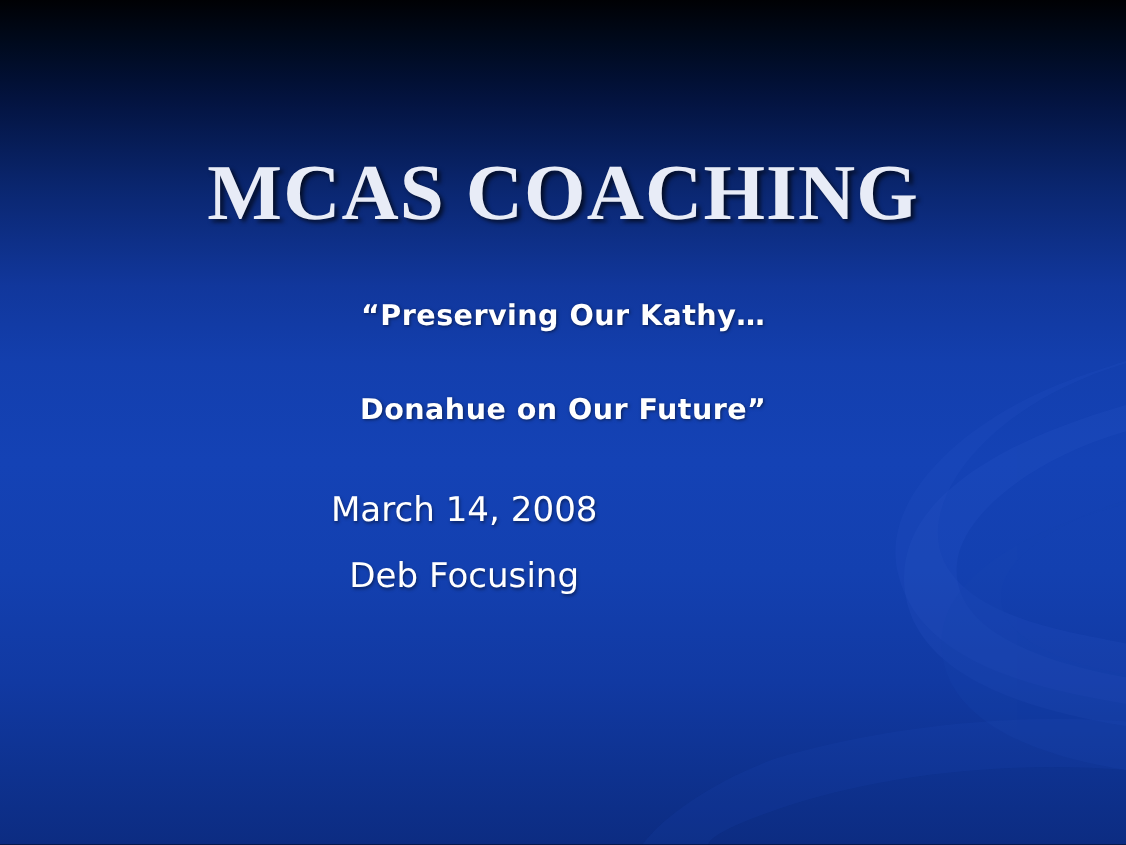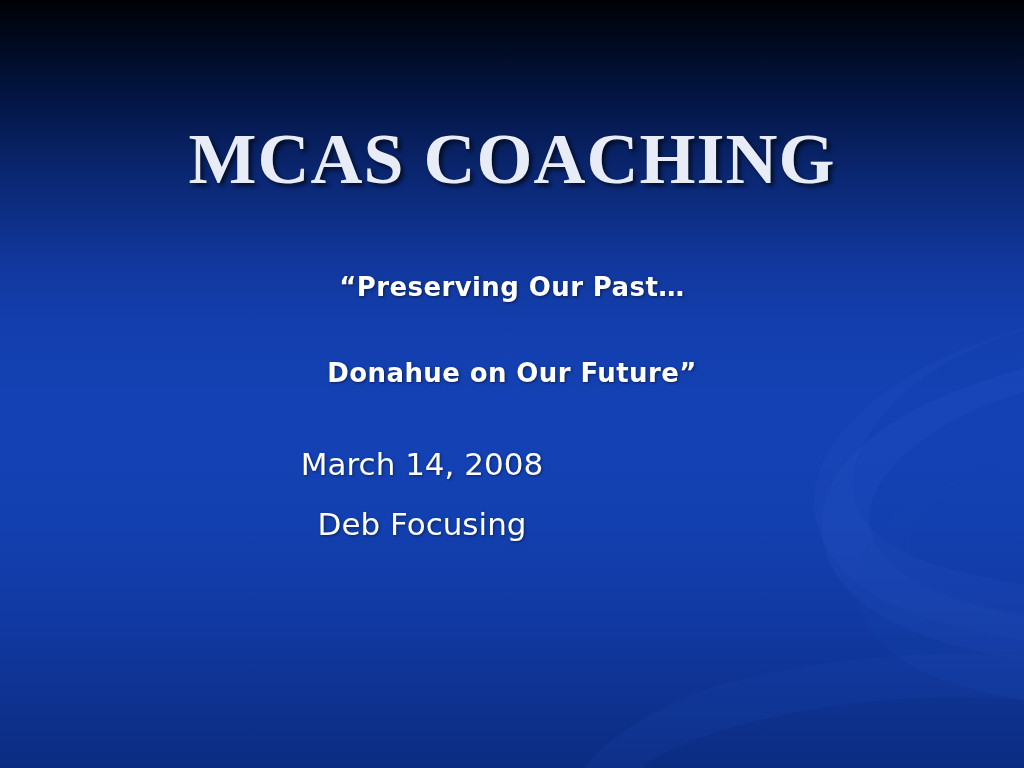--- a/index.html
+++ b/index.html
@@ -33,21 +33,21 @@
   #swoosh-svg {
     position: absolute;
     right: 0;
     top: 0;
     width: 520px;
     height: 768px;
     opacity: 0.55;
   }
   .title {
     position: absolute;
-    top: 118px;
+    top: 134px;
     left: 0;
     width: 1024px;
     text-align: center;
     font-family: "Liberation Serif", serif;
     font-size: 72px;
     font-weight: bold;
     color: #e8ecf7;
     letter-spacing: 1px;
     text-shadow: 3px 3px 4px rgba(0,0,0,0.65);
   }
@@ -90,21 +90,21 @@
   <svg id="swoosh-svg" viewBox="0 0 520 768" preserveAspectRatio="none">
     <path d="M520,330 C420,360 360,420 350,470 C338,530 400,560 470,575 C520,585 520,585 520,585 L520,640 C430,625 330,600 312,520 C296,448 380,378 470,345 C495,336 520,328 520,328 Z" fill="#2a56c8" opacity="0.30"></path>
     <path d="M520,392 C430,418 370,470 366,512 C360,566 425,596 500,612 L520,616 L520,660 C420,644 322,610 318,530 C314,452 410,402 500,374 L520,368 Z" fill="#3a66d8" opacity="0.22"></path>
     <path d="M520,455 C455,474 408,508 406,540 C404,578 452,600 512,612 L520,613 L520,700 C430,686 352,652 352,584 C352,524 430,482 512,460 Z" fill="#1b47b2" opacity="0.35"></path>
     <path d="M200,690 C300,660 420,648 520,656 L520,700 C420,692 310,702 220,730 C170,746 140,760 140,768 L80,768 C100,740 150,708 200,690 Z" fill="#2a56c8" opacity="0.20"></path>
   </svg>
 
   <div class="title">MCAS COACHING</div>
 
   <div class="subtitle-block">
-    <div class="sub-line first">“Preserving Our Past…</div>
+    <div class="sub-line first">“Preserving Our Kathy…</div>
     <div class="sub-line">Donahue on Our Future”</div>
   </div>
 
   <div class="people-block">
     <div class="person">March 14, 2008</div>
     <div class="person">Deb Focusing</div>
   </div>
 
 </div>
 

